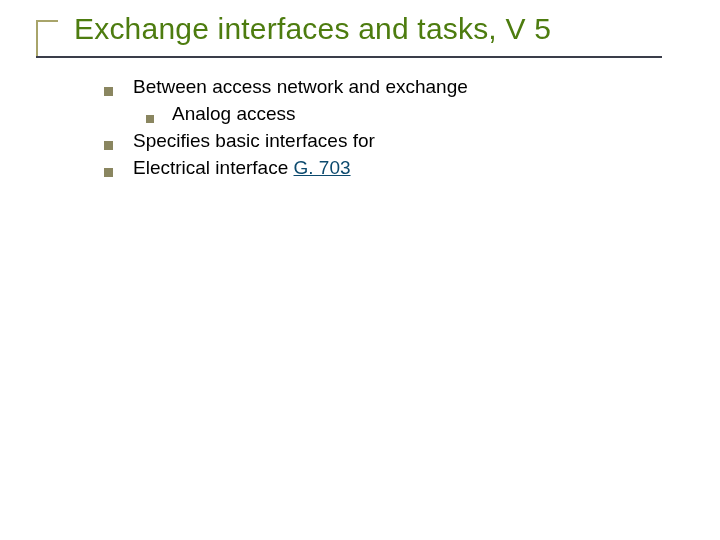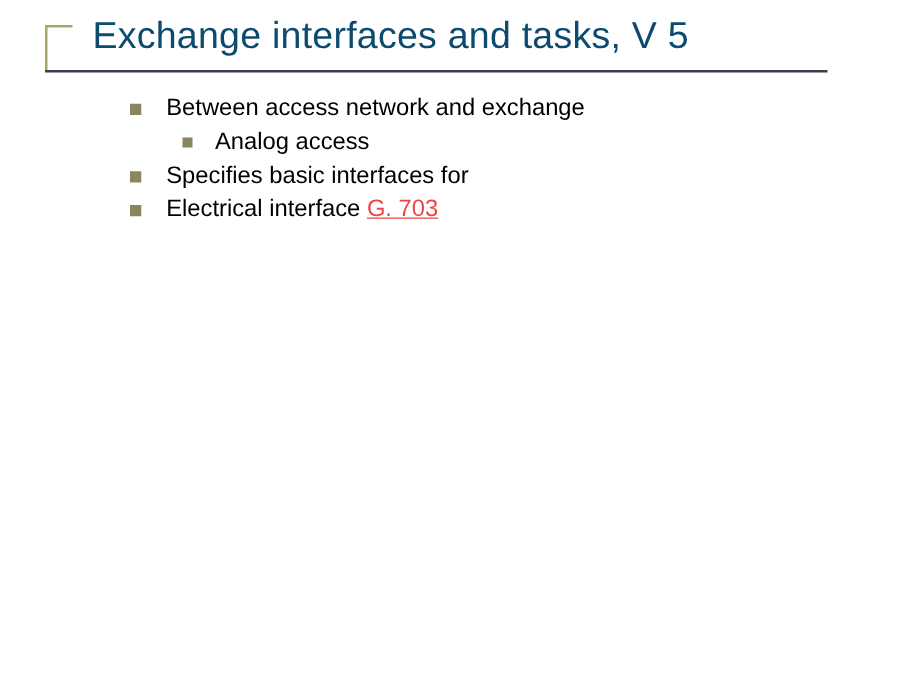--- a/index.html
+++ b/index.html
@@ -15,21 +15,21 @@
     position: relative;
     width: 720px;
     height: 540px;
     box-sizing: border-box;
   }
   .title {
     position: absolute;
     left: 74px;
     top: 12px;
     font-size: 30px;
-    color: #0c4a6e;
+    color: #4d7c0f;
     letter-spacing: 0.2px;
   }
   .title-rule {
     position: absolute;
     left: 36px;
     top: 56px;
     width: 626px;
     height: 2px;
     background: #3a3d4a;
   }
@@ -60,21 +60,21 @@
     position: absolute;
     left: 104px;
     top: 74px;
     width: 580px;
     font-size: 19px;
     color: #000;
     line-height: 1.42;
   }
   .row {
     display: flex;
-    align-items: flex-start;
+    align-items: center;
   }
   .row.sub {
     margin-left: 42px;
   }
   .bullet {
     width: 9px;
     height: 9px;
     background: #8a8660;
     flex: 0 0 9px;
     margin-top: 9px;
@@ -84,21 +84,21 @@
     width: 8px;
     height: 8px;
     flex: 0 0 8px;
     margin-top: 9px;
     margin-right: 18px;
   }
   .txt {
     flex: 1;
   }
   .link {
-    color: #ef4444;
+    color: #0c4a6e;
     text-decoration: underline;
   }
 </style>
 </head>
 <body>
 
 <div class="slide">
 
   <div class="corner">
     <div class="v"></div>

